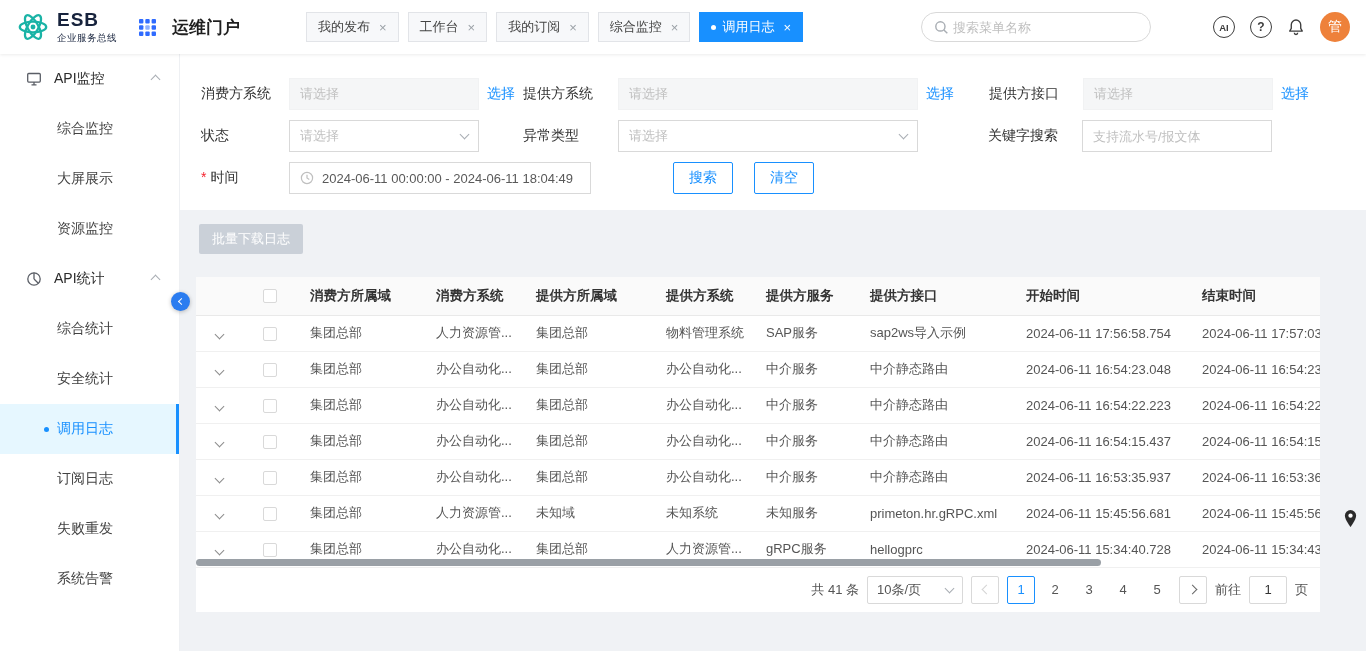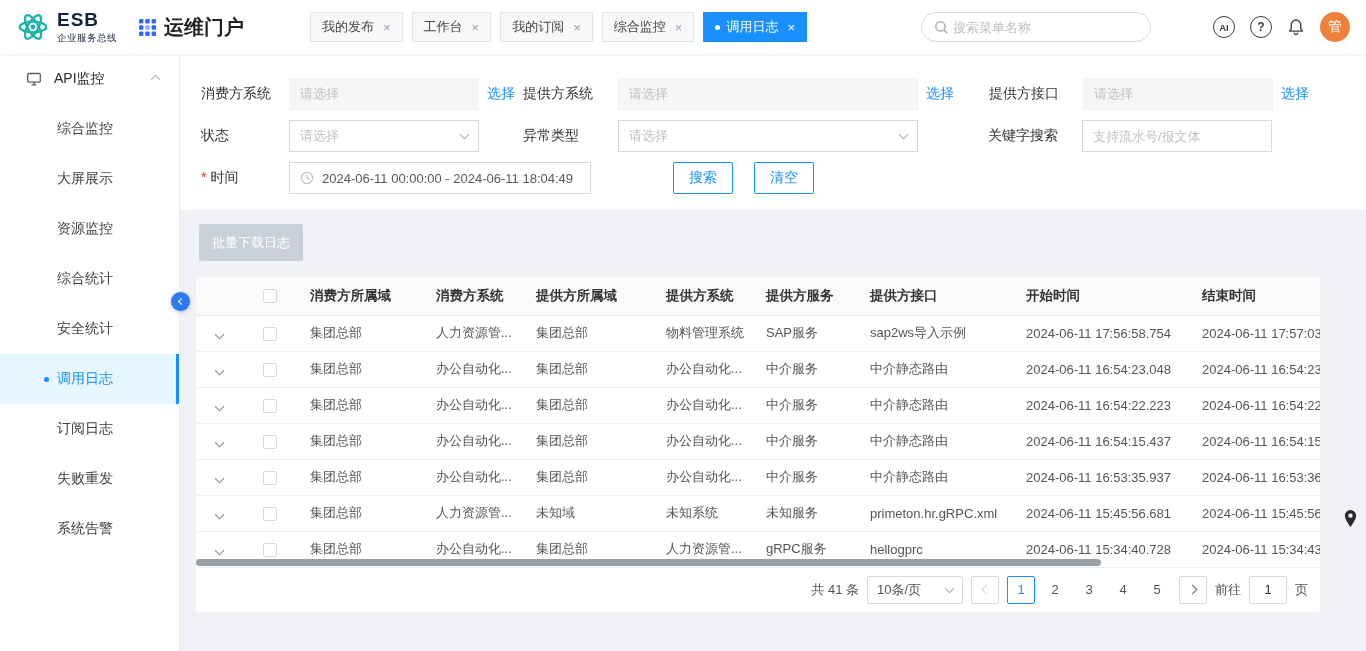--- a/index.html
+++ b/index.html
@@ -6,21 +6,21 @@
   html,body{width:1366px;height:651px;overflow:hidden}
   body{font-family:"Liberation Sans","DejaVu Sans",sans-serif;background:#f0f2f5;color:#333;position:relative}
 
   
   .topbar{height:54px;background:#fff;display:flex;align-items:center;padding:0 16px;position:relative;z-index:5;box-shadow:0 1px 3px rgba(0,0,0,.08)}
   .logo{display:flex;align-items:center}
   .logo-text{margin-left:7px}
   .logo-title{font-size:19px;font-weight:bold;color:#17233d;line-height:1;letter-spacing:1px}
   .logo-sub{font-size:9.5px;color:#17233d;margin-top:3px;letter-spacing:.5px}
   .portal{display:flex;align-items:center;margin-left:22px}
-  .portal-name{font-size:20px;font-weight:bold;margin-left:8px;color:#1f1f1f}
+  .portal-name{font-size:17px;font-weight:bold;margin-left:16px;color:#1f1f1f}
   .tabs{display:flex;margin-left:66px;gap:9px}
   .tab{height:30px;display:flex;align-items:center;padding:0 11px;background:#f7f8fa;border:1px solid #e2e4e8;font-size:13px;color:#444;cursor:pointer;white-space:nowrap}
   .tab .x{margin-left:9px;color:#9aa0a6;font-size:13px}
   .tab.active{background:#1890ff;border-color:#1890ff;color:#fff}
   .tab.active .x{color:#fff}
   .dot{width:5px;height:5px;border-radius:50%;background:#fff;margin-right:6px}
   .tb-right{margin-left:auto;display:flex;align-items:center}
   .search{width:230px;height:30px;border:1px solid #d9d9d9;border-radius:16px;display:flex;align-items:center;padding:0 12px;margin-right:62px;background:#fff}
   .search input{border:none;outline:none;flex:1;font-size:13px;margin-left:4px;color:#333;background:transparent;min-width:0}
   .search input::placeholder{color:#bfbfbf}
@@ -64,21 +64,21 @@
   .link{color:#1890ff;margin-left:8px;cursor:pointer;text-decoration:none;white-space:nowrap}
   .kw-input{width:190px;height:32px;border:1px solid #d9d9d9;background:#fff;padding:0 10px;font-size:13px;color:#333;outline:none}
   .kw-input::placeholder{color:#bfbfbf}
   .date-ctrl{color:#595959}
   .date-ctrl .val{margin-left:8px;overflow:hidden;white-space:nowrap}
   .btn-outline{height:32px;padding:0 15px;border:1px solid #1890ff;color:#1890ff;background:#fff;border-radius:2px;font-size:14px;cursor:pointer}
   .ml82{margin-left:82px}.ml13{margin-left:21px}
   .g2{margin-left:8px}.g2b{margin-left:44px}.g3{margin-left:35px}.g3b{margin-left:70px}
 
   .batch-bar{height:67px;padding:14px 0 0 19px}
-  .batch-btn{height:37px;padding:0 13px;background:#cad0d8;color:#fff;border:none;border-radius:2px;font-size:13px;cursor:pointer}
+  .batch-btn{height:30px;padding:0 13px;background:#cad0d8;color:#fff;border:none;border-radius:2px;font-size:13px;cursor:pointer}
 
   
   .table-card{background:#fff;margin-left:16px;width:1124px}
   .table-wrap{width:1124px;overflow:hidden;position:relative}
   table{border-collapse:collapse;table-layout:fixed;width:1170px}
   th{height:38px;background:#fafafa;font-size:13.5px;color:#333;font-weight:bold;text-align:left;padding:0 12px;border-bottom:1px solid #e9e9e9;white-space:nowrap;overflow:hidden}
   td{height:36px;font-size:13px;color:#555;padding:0 12px;border-bottom:1px solid #f0f0f0;white-space:nowrap;overflow:hidden;background:#fff}
   .c-exp,.c-cb{text-align:center;padding:0}
   .cb{width:14px;height:14px;border:1px solid #d9d9d9;border-radius:2px;display:inline-block;background:#fff;vertical-align:middle;cursor:pointer}
   .expch{width:7px;height:7px;border-right:1.4px solid #8c8c8c;border-bottom:1.4px solid #8c8c8c;display:inline-block;transform:rotate(45deg);cursor:pointer}
@@ -196,20 +196,30 @@
         </div>
         <div class="sb-item">
           <span>综合监控</span>
         </div>
         <div class="sb-item">
           <span>大屏展示</span>
         </div>
         <div class="sb-item">
           <span>资源监控</span>
         </div>
+        <div class="sb-group">
+          <span class="sb-ico">
+            <svg width="16" height="16" viewBox="0 0 16 16" fill="none" stroke="#5a5e66" stroke-width="1.3">
+              <circle cx="8" cy="8" r="6.2"></circle>
+              <path d="M8 8V1.8M8 8l4.3 4.3"></path>
+            </svg>
+          </span>
+          <span class="sb-lbl">API统计</span>
+          <span class="chev up"></span>
+        </div>
         <div class="sb-item">
           <span>综合统计</span>
         </div>
         <div class="sb-item">
           <span>安全统计</span>
         </div>
         <div class="sb-item active">
           <span class="adot"></span>
           <span>调用日志</span>
         </div>

